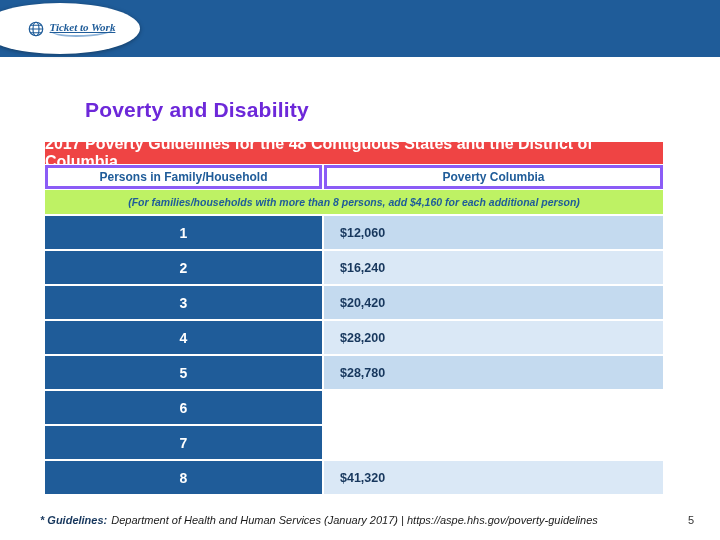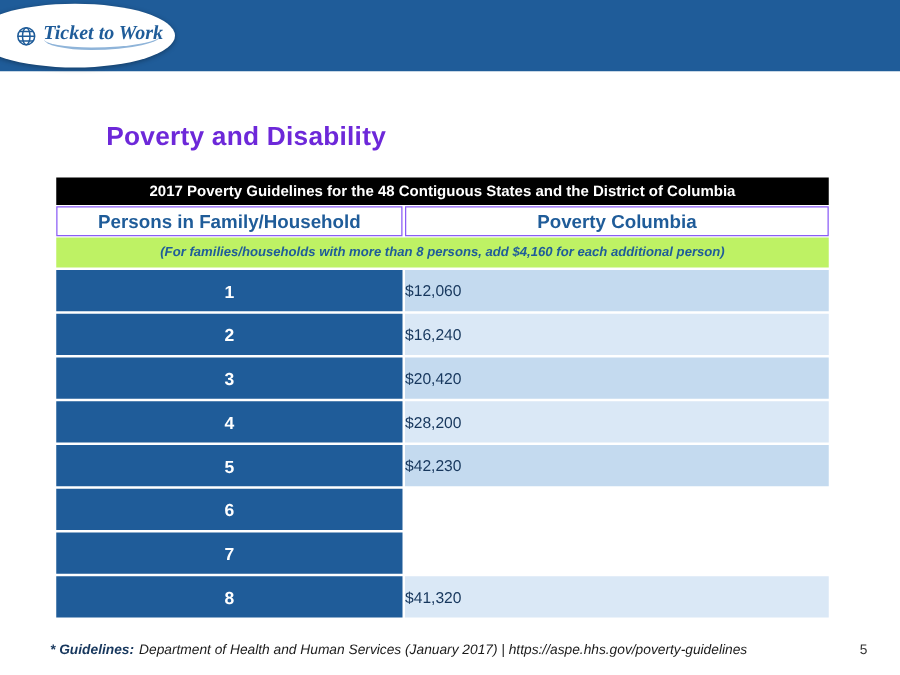--- a/index.html
+++ b/index.html
@@ -18,60 +18,61 @@
   }
   .logo {
     position:absolute; top:3px; left:-20px; width:160px; height:51px;
     background:#ffffff; border-radius:50%;
     box-shadow:0 1px 4px rgba(0,0,0,.35);
     display:flex; align-items:center; justify-content:center; gap:5px;
     padding-left:22px;
   }
   .logo-text {
     font-family:"Liberation Serif", serif; font-style:italic; font-weight:bold;
-    font-size:16px; color:#1F5C99; white-space:nowrap;
+    font-size:11px; color:#1F5C99; white-space:nowrap;
     border-bottom:2px solid #8FB4D9; border-radius:0 0 60% 40%;
     padding-bottom:2px;
+    text-decoration:underline;
   }
 
   
   .title {
     position:absolute; left:85px; top:98px;
     font-size:21px; font-weight:bold; color:#6d28d9; letter-spacing:.2px;
   }
 
   
   .tbl { position:absolute; left:45px; top:142px; width:618px; }
   .tbl-title {
-    height:22px; background:#000000; color:#ffffff;
-    font-weight:bold; font-size:12px;
-    display:flex; align-items:center; justify-content:center;text-align:right;
+    height:22px; background:#ef4444; color:#ffffff;
+    font-weight:bold; font-size:16px;
+    display:flex; align-items:center; justify-content:center;
   }
   .tbl-headrow { display:flex; height:24px; margin-top:1px; }
   .hc {
-    background:#ffffff; color:#1F5C99; font-weight:bold; font-size:15px;
+    background:#ffffff; color:#1F5C99; font-weight:bold; font-size:12px;
     display:flex; align-items:center; justify-content:center;
-    border:1px solid #8b5cf6;
+    border:3px solid #8b5cf6;
   }
   .hc-left { width:277px; margin-right:2px; }
   .hc-right { flex:1; }
   .tbl-note {
     height:24px; margin-top:1px; background:#bef264; color:#1F5C99;
     font-weight:bold; font-style:italic; font-size:10.5px;
     display:flex; align-items:center; justify-content:center;
   }
   .drow { display:flex; height:33px; margin-top:2px; }
   .pc {
     width:277px; margin-right:2px; background:#1F5C99; color:#ffffff;
     font-weight:bold; font-size:14px;
     display:flex; align-items:center; justify-content:center;
   }
   .vc {
-    flex:1; display:flex; align-items:center; 
-    font-weight:normal; font-size:12.5px; color:#17375D;
+    flex:1; display:flex; align-items:center; padding-left:16px;
+    font-weight:bold; font-size:12.5px; color:#17375D;
   }
   .row-a .vc { background:#C4DAEF; }
   .row-b .vc { background:#DAE8F6; }
 
   
   .footer {
     position:absolute; left:40px; bottom:14px;
     font-size:11px; font-style:italic; color:#1a1a1a; white-space:nowrap;
   }
   .ref-label { font-weight:bold; color:#17375D; margin-right:4px; }
@@ -119,21 +120,21 @@
     <div class="drow row-a">
       <div class="pc">3</div>
       <div class="vc">$20,420</div>
     </div>
     <div class="drow row-b">
       <div class="pc">4</div>
       <div class="vc">$28,200</div>
     </div>
     <div class="drow row-a">
       <div class="pc">5</div>
-      <div class="vc">$42,230</div>
+      <div class="vc">$28,780</div>
     </div>
     <div class="drow row-b">
       <div class="pc">6</div>
     </div>
     <div class="drow row-a">
       <div class="pc">7</div>
     </div>
     <div class="drow row-b">
       <div class="pc">8</div>
       <div class="vc">$41,320</div>

